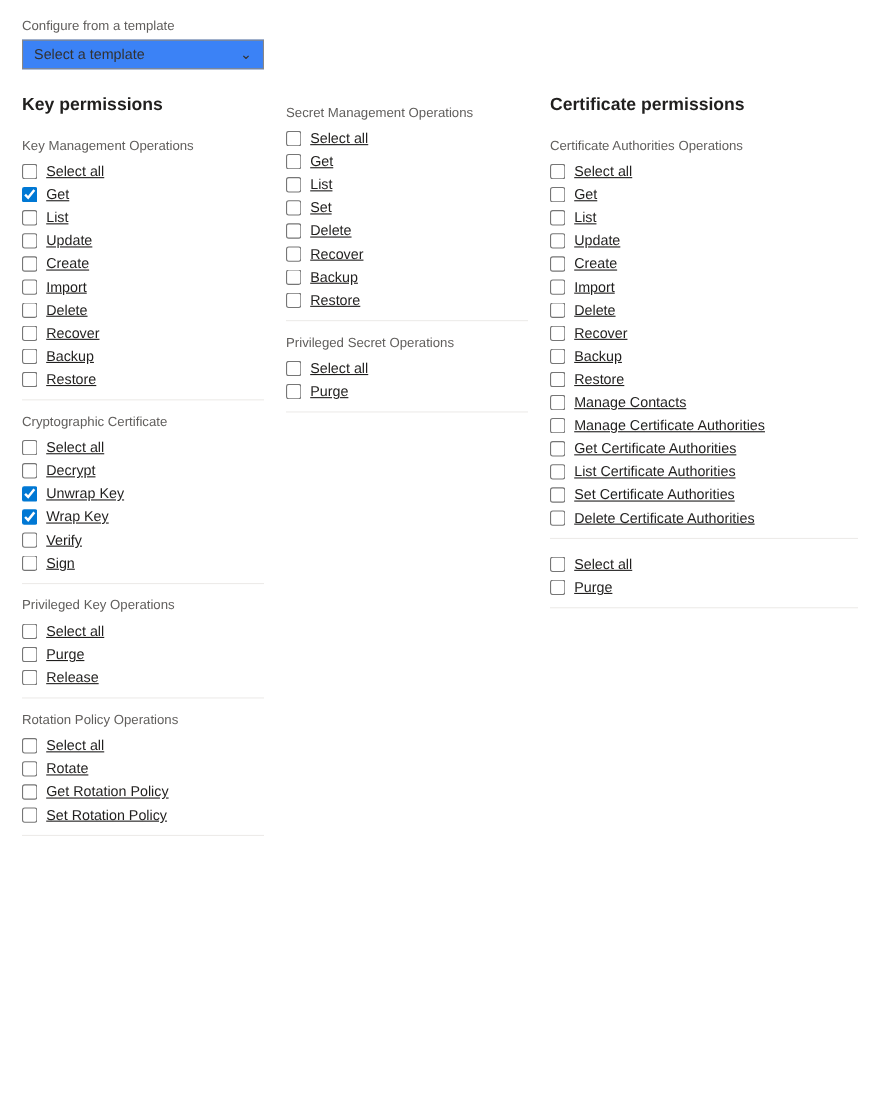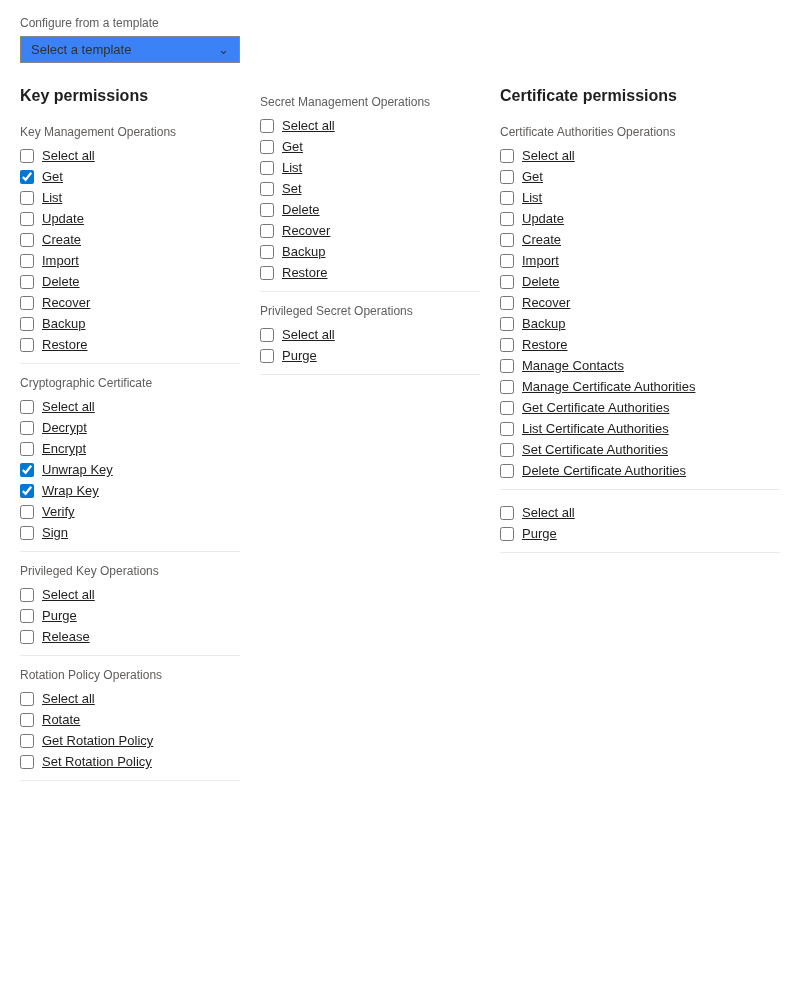--- a/index.html
+++ b/index.html
@@ -164,24 +164,20 @@
       <div class="checkbox-list" id="co-list-container">
           <div class="checkbox-item">
             <input type="checkbox" id="co-selectall" style="">
             <label for="co-selectall">Select all</label>
           </div>
           <div class="checkbox-item">
             <input type="checkbox" id="co-decrypt" style="">
             <label for="co-decrypt">Decrypt</label>
           </div>
           <div class="checkbox-item">
-            <input type="checkbox" id="co-encrypt" style="">
-            <label for="co-encrypt">Encrypt</label>
-          </div>
-          <div class="checkbox-item">
             <input type="checkbox" id="co-unwrapkey" checked="" style="">
             <label for="co-unwrapkey">Unwrap Key</label>
           </div>
           <div class="checkbox-item">
             <input type="checkbox" id="co-wrapkey" checked="" style="">
             <label for="co-wrapkey">Wrap Key</label>
           </div>
           <div class="checkbox-item">
             <input type="checkbox" id="co-verify" style="">
             <label for="co-verify">Verify</label>

